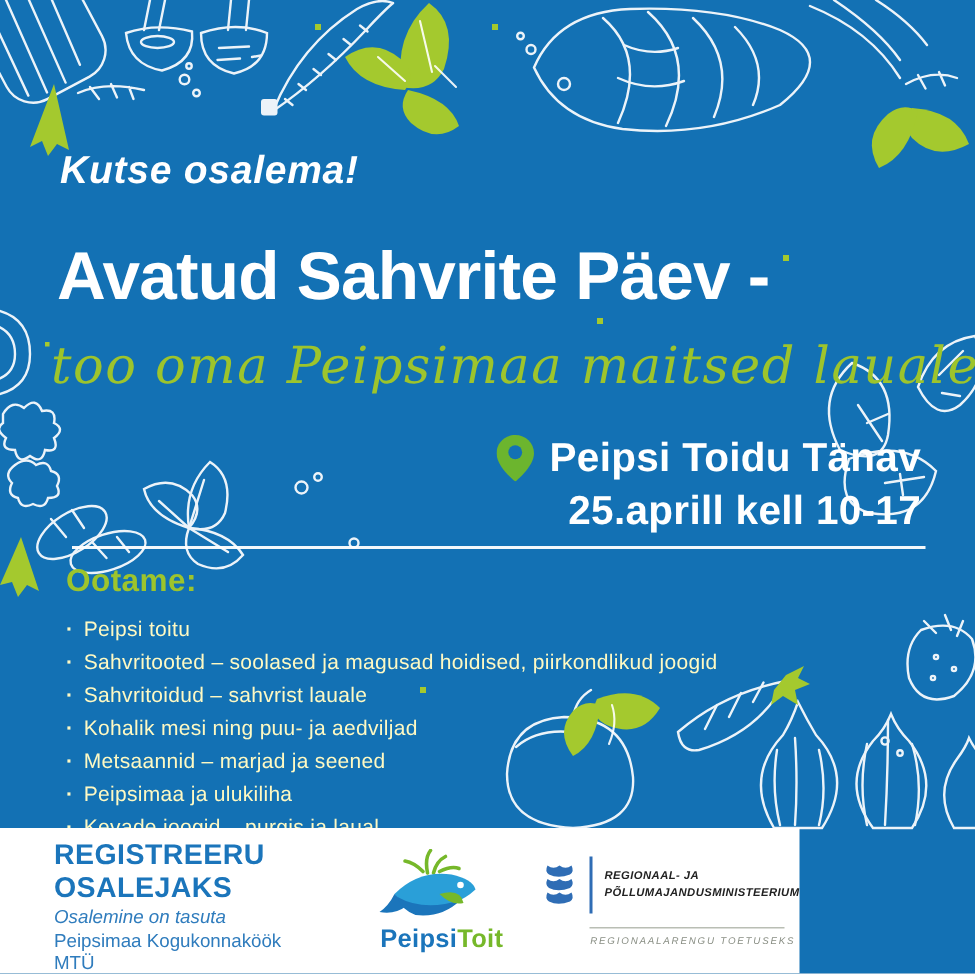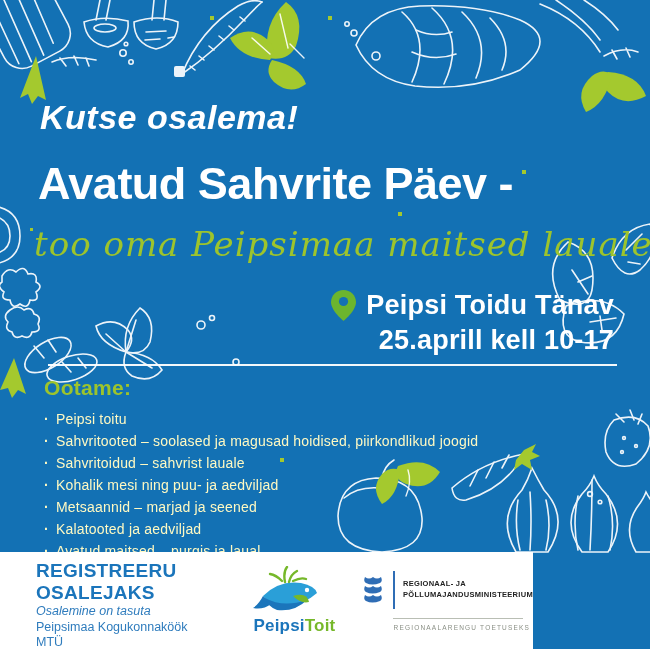--- a/index.html
+++ b/index.html
@@ -1,19 +1,19 @@
 <!DOCTYPE html>
 <html><head>
 <meta charset="utf-8">
 <style>
   html,body{margin:0;padding:0;background:#e8e8e8;font-family:"Liberation Sans",sans-serif;}
   .poster{position:relative;width:650px;height:649px;background:#1371b4;overflow:hidden;}
   .doodles{position:absolute;left:0;top:0;pointer-events:none;}
 
-  .kicker{position:absolute;left:40px;top:98px;color:#fff;font-size:34px;font-weight:600;font-style:italic;letter-spacing:.5px;}
+  .kicker{position:absolute;left:40px;top:98px;color:#fff;font-size:26px;font-weight:600;font-style:italic;letter-spacing:.5px;}
   .title{position:absolute;left:38px;top:158px;color:#fff;font-size:45px;font-weight:700;letter-spacing:-.5px;white-space:nowrap;}
   .script-line{position:absolute;left:34px;top:224px;color:#9dc42c;font-family:"DejaVu Serif",serif;font-style:italic;font-size:34px;letter-spacing:1px;white-space:nowrap;}
 
   .location{position:absolute;right:36px;top:290px;text-align:right;color:#fff;}
   .location .row1{display:flex;align-items:center;justify-content:flex-end;gap:10px;}
   .location .name{font-size:27px;font-weight:700;letter-spacing:.2px;}
   .location .when{font-size:27px;font-weight:700;margin-top:4px;letter-spacing:.2px;}
 
   .divider{position:absolute;left:48px;right:33px;top:364px;height:2px;background:#ffffff;opacity:.95;}
 
@@ -30,21 +30,21 @@
   .fline.italic{font-style:italic;}
   .fb-row{display:flex;align-items:center;gap:6px;margin-top:2px;}
   .fb-badge{width:13px;height:13px;border-radius:50%;background:#1b75bb;color:#fff;font-size:10px;font-weight:700;display:flex;align-items:center;justify-content:center;line-height:1;}
 
   .footer-right{flex:1;display:flex;align-items:center;justify-content:flex-start;gap:28px;padding-left:40px;}
   .pt-logo{display:flex;flex-direction:column;align-items:flex-end;}
   .pt-word{font-size:17px;font-weight:700;margin-top:-2px;letter-spacing:.2px;}
   .pt-word .p1{color:#1b75bb;}
   .pt-word .p2{color:#76b82a;}
 
-  .ministry{display:flex;flex-direction:column;}
+  .ministry{display:flex;flex-direction:column;font-style:italic;}
   .ministry-top{display:flex;align-items:center;gap:8px;}
   .ministry-sep{width:1.5px;height:38px;background:#2f6db5;}
   .ministry-text{font-size:7.5px;font-weight:700;color:#222;line-height:1.35;letter-spacing:.3px;}
   .ministry-rule{width:130px;height:1px;background:#b9beb4;margin:9px 0 5px 30px;}
   .ministry-support{font-size:6.5px;color:#8a8f85;letter-spacing:1.2px;margin-left:30px;}
 </style>
 </head>
 <body>
 
 <div class="poster">
@@ -180,22 +180,22 @@
   <div class="divider"></div>
 
   <div class="ootame">
     <div class="ootame-heading">Ootame:</div>
     <ul>
       <li>Peipsi toitu</li>
       <li>Sahvritooted – soolased ja magusad hoidised, piirkondlikud joogid</li>
       <li>Sahvritoidud – sahvrist lauale</li>
       <li>Kohalik mesi ning puu- ja aedviljad</li>
       <li>Metsaannid – marjad ja seened</li>
-      <li>Kalatooted ja aedviljad</li>
-      <li>Avatud maitsed – purgis ja laual</li>
+      <li>Peipsimaa ja ulukiliha</li>
+      <li>Kevade joogid – purgis ja laual</li>
     </ul>
   </div>
 
   <div class="footer">
     <div class="footer-left">
       <div class="register">REGISTREERU OSALEJAKS</div>
       <div class="fline italic">Osalemine on tasuta</div>
       <div class="fline">Peipsimaa Kogukonnaköök MTÜ</div>
       <div class="fb-row">
         <span class="fb-badge">f</span>

